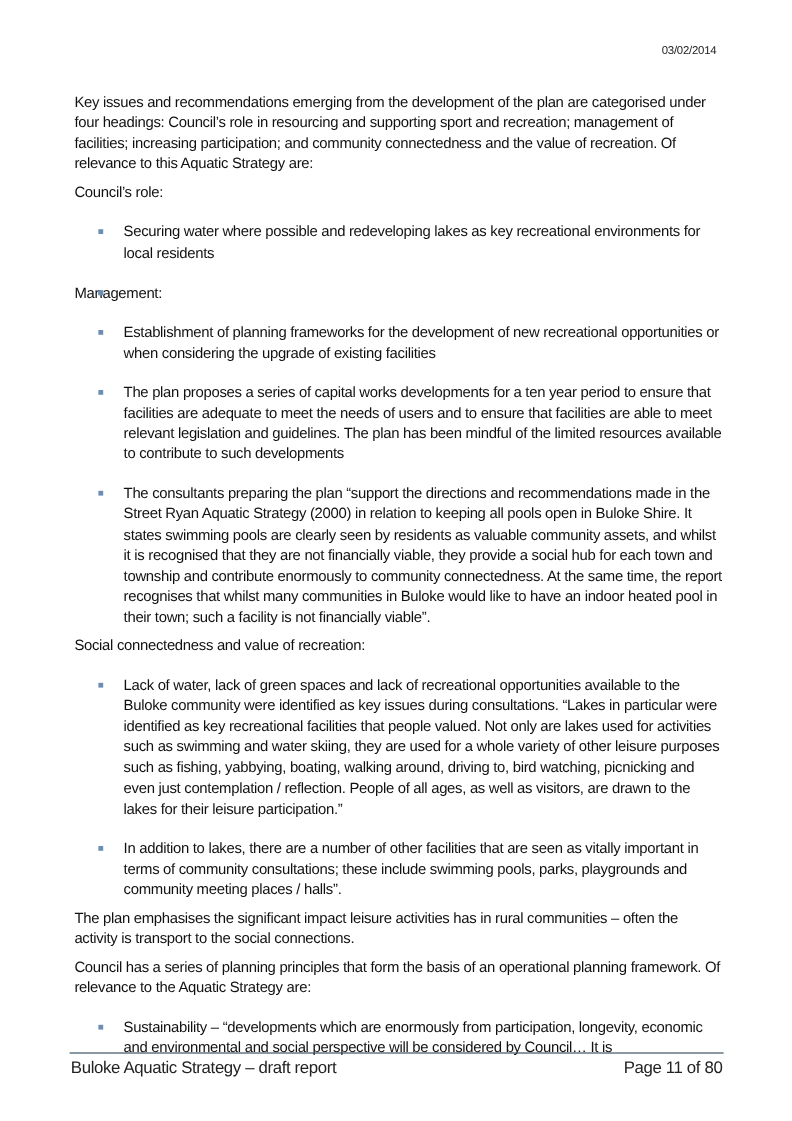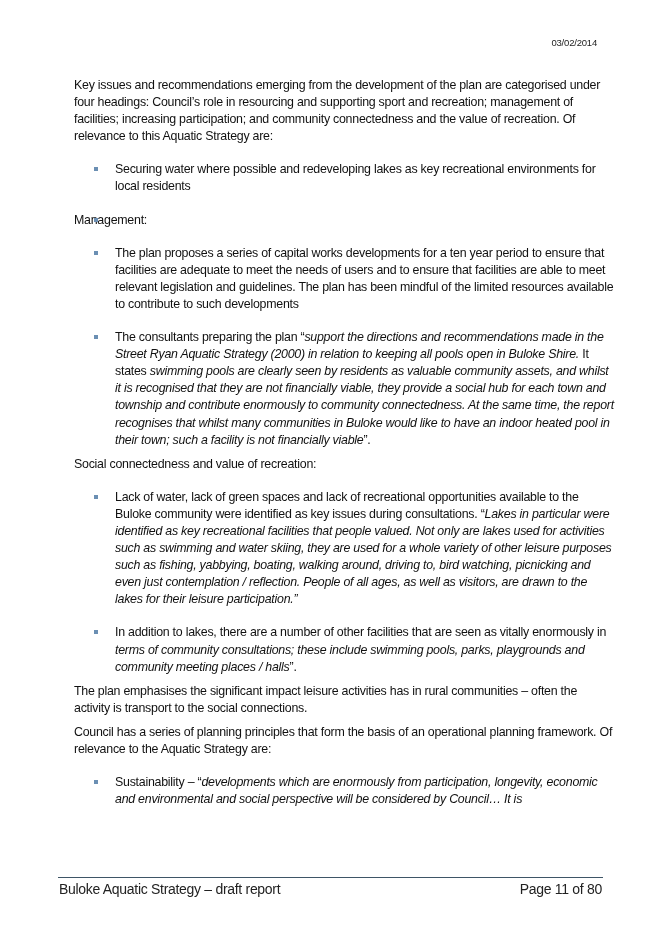--- a/index.html
+++ b/index.html
@@ -4,33 +4,33 @@
 <style>
   html, body { margin: 0; padding: 0; background: #ffffff; }
   body { width: 660px; height: 934px; position: relative; overflow: hidden; }
   .page { position: absolute; left: 0; top: 0; width: 660px; height: 934px; background: #fff; border-radius: 19px; }
   .header-date {
     position: absolute; right: 63px; top: 37px;
     font-family: "Liberation Sans Narrow", "Liberation Sans", sans-serif;
     font-size: 9.5px; color: #222; letter-spacing: -0.2px;
   }
   .body {
-    position: absolute; left: 74px; top: 77px; width: 540px;
+    position: absolute; left: 62px; top: 77px; width: 540px;
     font-family: "Liberation Sans", sans-serif; font-size: 12.4px; line-height: 17.1px;
     color: #111; letter-spacing: -0.25px;
   }
   .para { margin: 0 0 7px 0; }
   .heading { margin: 0 0 7px 0; }
   ul.blist { list-style: none; margin: 0 0 7px 0; padding: 0 0 0 41px; }
   ul.blist li { position: relative; margin: 16px 0 1px 0; }
   ul.blist li .bullet {
     position: absolute; left: -21px; top: 6px; width: 4px; height: 4px;
     background: #6b8fb3;
   }
-  .it { font-style: italic; }
+  .it { }
   .footer-rule {
     position: absolute; left: 58px; top: 877px; width: 545px; height: 0;
     border-top: 1.5px solid #3e5566;
   }
   .footer-left, .footer-right {
     position: absolute; top: 881px;
     font-family: "Liberation Sans", sans-serif; font-size: 14px; color: #222;
     letter-spacing: -0.3px;
   }
   .footer-left { left: 59px; }
@@ -38,36 +38,38 @@
 </style>
 </head>
 <body>
 
 <div class="page">
   <div class="header-date">03/02/2014</div>
 
   <div class="body">
     <p class="para">Key issues and recommendations emerging from the development of the plan are categorised under four headings: Council’s role in resourcing and supporting sport and recreation; management of facilities; increasing participation; and community connectedness and the value of recreation.  Of relevance to this Aquatic Strategy are:</p>
 
+    <p class="heading">Council’s role:</p>
     <ul class="blist">
         <li><span class="bullet"></span><span>Securing water where possible and redeveloping lakes as key recreational environments for local residents</span></li>
         <li><span class="bullet"></span></li>
         <li><span class="bullet"></span></li>
       </ul>
 
     <p class="heading">Management:</p>
     <ul class="blist">
+        <li><span class="bullet"></span><span>Establishment of planning frameworks for the development of new recreational opportunities or when considering the upgrade of existing facilities</span></li>
         <li><span class="bullet"></span><span>The plan proposes a series of capital works developments for a ten year period to ensure that facilities are adequate to meet the needs of users and to ensure that facilities are able to meet relevant legislation and guidelines.  The plan has been mindful of the limited resources available to contribute to such developments</span></li>
         <li><span class="bullet"></span><span>The consultants preparing the plan “</span><span class="it">support the directions and recommendations made in the Street Ryan Aquatic Strategy (2000) in relation to keeping all pools open in Buloke Shire.</span><span>  It states </span><span class="it">swimming pools are clearly seen by residents as valuable community assets, and whilst it is recognised that they are not financially viable, they provide a social hub for each town and township and contribute enormously to community connectedness.  At the same time, the report recognises that whilst many communities in Buloke would like to have an indoor heated pool in their town; such a facility is not financially viable</span><span>”.</span></li>
       </ul>
 
     <p class="heading">Social connectedness and value of recreation:</p>
     <ul class="blist">
         <li><span class="bullet"></span><span>Lack of water, lack of green spaces and lack of recreational opportunities available to the Buloke community were identified as key issues during consultations.  “</span><span class="it">Lakes in particular were identified as key recreational facilities that people valued.  Not only are lakes used for activities such as swimming and water skiing, they are used for a whole variety of other leisure purposes such as fishing, yabbying, boating, walking around, driving to, bird watching, picnicking and even just contemplation / reflection.  People of all ages, as well as visitors, are drawn to the lakes for their leisure participation.”</span></li>
-        <li><span class="bullet"></span><span>In addition to lakes, there are a number of other facilities that are seen as vitally enormously in </span><span class="it">terms of community consultations; these include swimming pools, parks, playgrounds and community meeting places / halls</span><span>”.</span></li>
+        <li><span class="bullet"></span><span>In addition to lakes, there are a number of other facilities that are seen as vitally important in </span><span class="it">terms of community consultations; these include swimming pools, parks, playgrounds and community meeting places / halls</span><span>”.</span></li>
       </ul>
 
     <p class="para">The plan emphasises the significant impact leisure activities has in rural communities – often the activity is transport to the social connections.</p>
     <p class="para">Council has a series of planning principles that form the basis of an operational planning framework. Of relevance to the Aquatic Strategy are:</p>
     <ul class="blist">
         <li><span class="bullet"></span><span>Sustainability – “</span><span class="it">developments which are enormously from participation, longevity, economic and environmental and social perspective will be considered by Council… It is</span></li>
       </ul>
   </div>
 
   <div class="footer-rule"></div>

